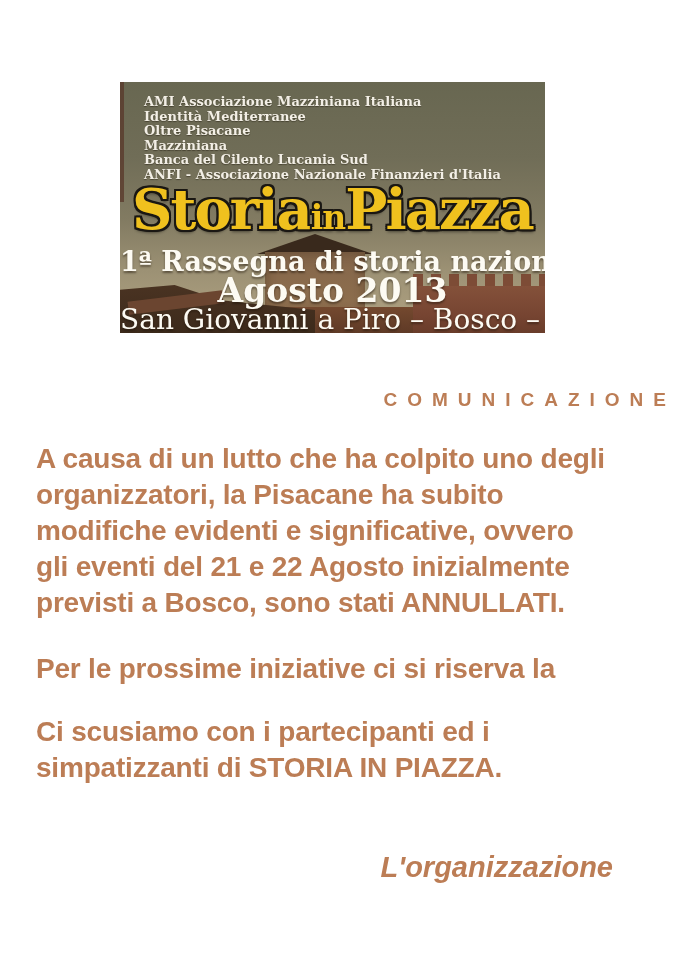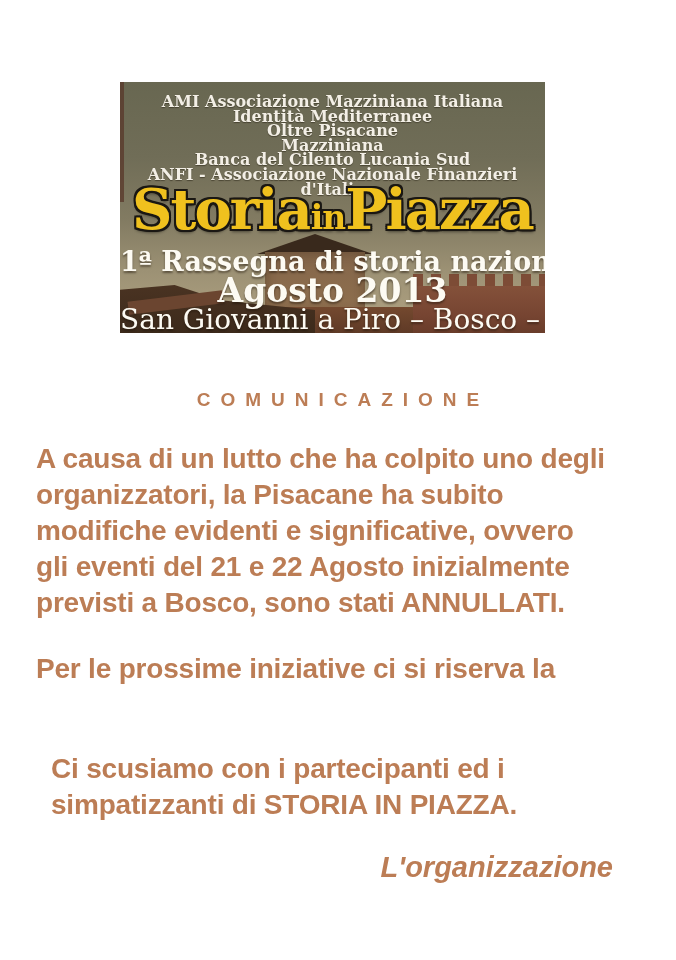--- a/index.html
+++ b/index.html
@@ -43,24 +43,25 @@
     position:absolute; left:0; bottom:0; width:195px; height:48px;
     background:linear-gradient(180deg,#4a3322,#3c2a1b);
     clip-path:polygon(0 10%, 28% 0, 52% 32%, 100% 52%, 100% 100%, 0 100%);
   }
   .roof-left {
     position:absolute; left:8px; bottom:24px; width:95px; height:13px;
     background:#6b4530; transform:rotate(-7deg);
   }
 
   .sponsors {
-    position:absolute; left:0; top:13px; width:100%; text-align:center;
+    position:absolute; left:0; top:13px; width:100%; 
     font-family:"DejaVu Serif", serif; font-weight:bold;
-    font-size:16px; line-height:14.6px; color:#f3efe6;
+    font-size:13px; line-height:14.6px; color:#f3efe6;
     text-shadow:0 1px 1px rgba(40,35,20,.55);
+    padding-left:24px;
   }
   .event-title {
     position:absolute; left:0; top:101px; width:100%; text-align:center;
     font-family:"DejaVu Serif", serif; font-weight:bold;
     color:#f0c11e; line-height:.95; white-space:nowrap;
     text-shadow:
       -2px -2px 0 #1a1713, 2px -2px 0 #1a1713,
       -2px  2px 0 #1a1713, 2px  2px 0 #1a1713,
        0 -2px 0 #1a1713, 0 2px 0 #1a1713,
       -2px 0 0 #1a1713, 2px 0 0 #1a1713,
@@ -72,32 +73,32 @@
     position:absolute; left:0; width:100%; text-align:center;
     font-family:"DejaVu Serif", serif; color:#fdfbf3;
     text-shadow:0 2px 2px rgba(30,20,10,.5); white-space:nowrap;
   }
   .subtitle  { top:164px; font-size:27px; font-weight:bold; }
   .date      { top:189px; font-size:33px; font-weight:bold; }
   .locations { top:221px; font-size:28px; font-weight:normal; }
 
   
   .heading {
-    position:absolute; left:0; top:389px; width:100%; text-align:center;
+    position:absolute; left:0; top:389px; width:100%; text-align:right;
     font-size:19px; font-weight:bold; letter-spacing:10px; text-indent:10px;
     color:#bc7d55;
   }
   .para {
     position:absolute; left:36px; width:610px;
     font-size:28px; font-weight:bold; line-height:36px;
     letter-spacing:-0.2px; color:#bc7d55;
   }
   .p1 { top:441px; }
   .p2 { top:651px; }
-  .p3 { top:751px;margin-left:15px; }
+  .p3 { top:714px; }
   .signature {
     position:absolute; right:63px; top:851px;
     font-size:29px; font-weight:bold; font-style:italic; color:#bc7d55;
   }
 </style>
 </head>
 <body>
 
 <div class="canvas">
 

